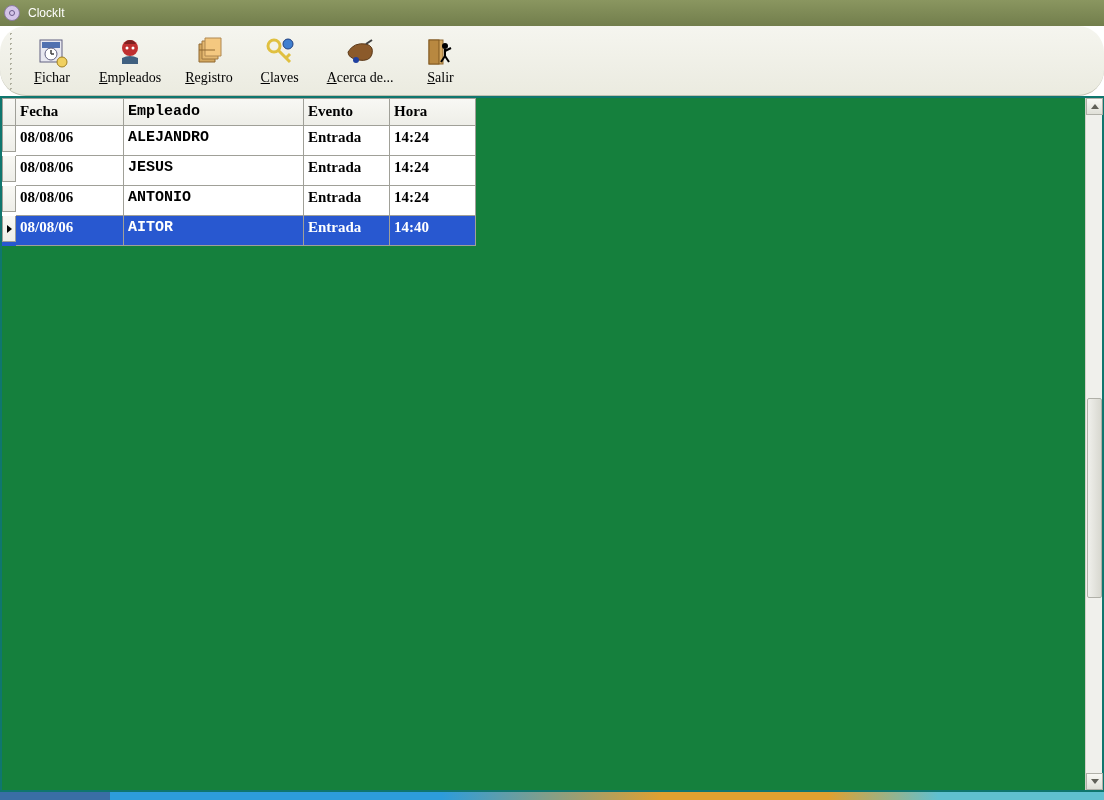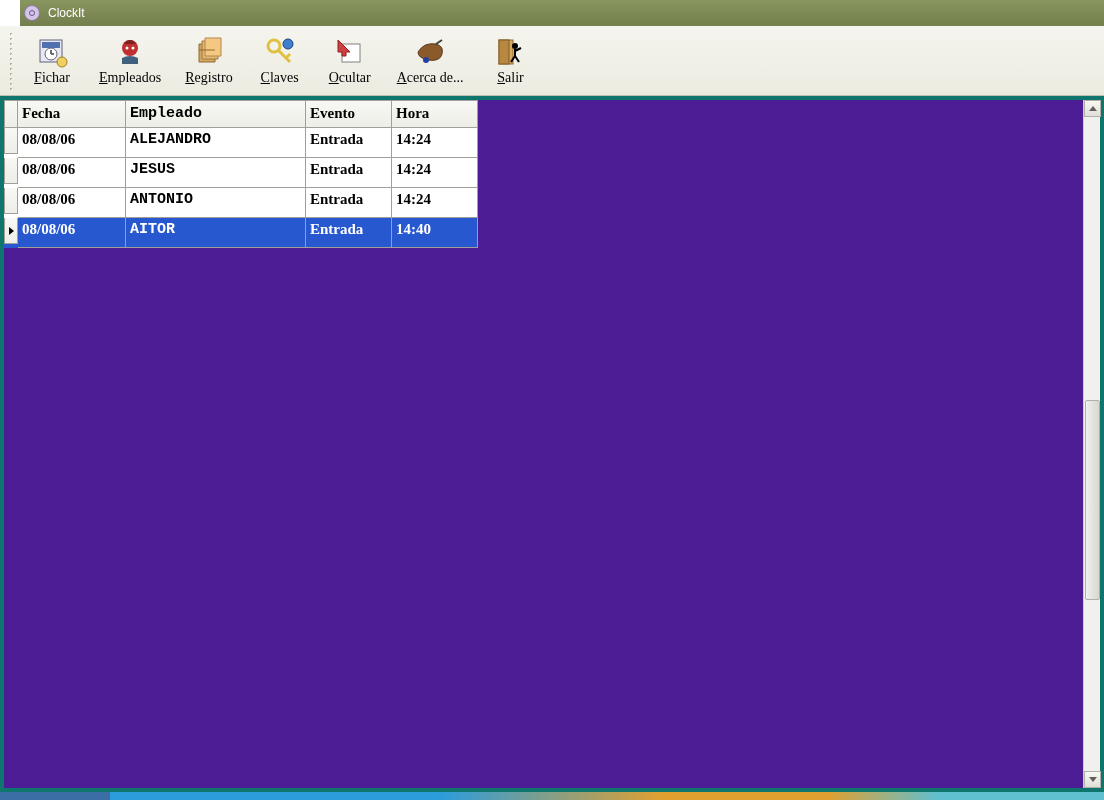--- a/index.html
+++ b/index.html
@@ -17,21 +17,20 @@
     }
     .titlebar {
       background: linear-gradient(to bottom, #8a9660 0%, #727e4c 100%);
       height: 26px;
       display: flex;
       align-items: center;
       padding-left: 4px;
       color: #ffffff;
       font-family: Tahoma, sans-serif;
       font-size: 12px;
-      margin-left: 20px;
     }
     .titlebar-icon {
       width: 16px;
       height: 16px;
       background: #d4c5e8;
       border-radius: 50%;
       border: 1px solid #8a7aa0;
       margin-right: 8px;
       display: flex;
       align-items: center;
@@ -43,20 +42,21 @@
       border: 1px solid #6a5a8a;
       border-radius: 50%;
     }
     .toolbar {
       background: linear-gradient(to bottom, #f5f5ef 0%, #ebebe0 100%);
       border-bottom: 1px solid #c0c0b0;
       height: 70px;
       display: flex;
       align-items: center;
       padding: 2px 8px;
+      border-radius: 26px;
     }
     .toolbar-separator {
       width: 5px;
       height: 60px;
       background-image: radial-gradient(circle, #b0b0a0 1px, transparent 1px);
       background-size: 5px 5px;
       margin-right: 4px;
     }
     .toolbar-button {
       display: flex;
@@ -80,22 +80,22 @@
       font-size: 14px;
       font-family: "Times New Roman", serif;
       color: #000;
     }
     .toolbar-label .underline {
       text-decoration: underline;
     }
     .content-area {
       display: flex;
       height: calc(100% - 96px - 8px);
-      background: #4c1d95;
-      border: 4px solid #0f766e;
+      background: #15803d;
+      border: 2px solid #0f766e;
       margin: 0;
     }
     .grid-container {
       display: flex;
       flex-direction: column;
       border-right: none;
     }
     .grid-header-row {
       display: flex;
       background: linear-gradient(to bottom, #f8f8f4 0%, #eeeee8 100%);
@@ -266,29 +266,20 @@
       <svg width="32" height="32" viewBox="0 0 32 32">
         <circle cx="10" cy="10" r="6" fill="none" stroke="#e0c040" stroke-width="3"></circle>
         <line x1="14" y1="14" x2="26" y2="26" stroke="#e0c040" stroke-width="3"></line>
         <line x1="22" y1="22" x2="26" y2="18" stroke="#e0c040" stroke-width="3"></line>
         <circle cx="24" cy="8" r="5" fill="#4080d0" stroke="#204080"></circle>
       </svg>
     </div>
     <span class="toolbar-label"><span class="underline">C</span>laves</span>
   </div>
 
-  <div class="toolbar-button">
-    <div class="toolbar-icon">
-      <svg width="32" height="32" viewBox="0 0 32 32">
-        <rect x="8" y="8" width="18" height="18" fill="#ffffff" stroke="#808080"></rect>
-        <path d="M4 4 L 16 16 L 12 16 L 12 20 L 8 20 L 8 16 L 4 16 Z" fill="#d04040" stroke="#902020"></path>
-      </svg>
-    </div>
-    <span class="toolbar-label"><span class="underline">O</span>cultar</span>
-  </div>
 
   <div class="toolbar-button">
     <div class="toolbar-icon">
       <svg width="32" height="32" viewBox="0 0 32 32">
         <path d="M4 16 Q 10 6 22 8 Q 30 10 28 18 Q 26 26 14 24 Q 4 22 4 16" fill="#8b5a2b" stroke="#5a3818"></path>
         <path d="M22 8 L 28 4" stroke="#404040" stroke-width="2"></path>
         <circle cx="12" cy="24" r="3" fill="#2040a0"></circle>
       </svg>
     </div>
     <span class="toolbar-label"><span class="underline">A</span>cerca de...</span>

